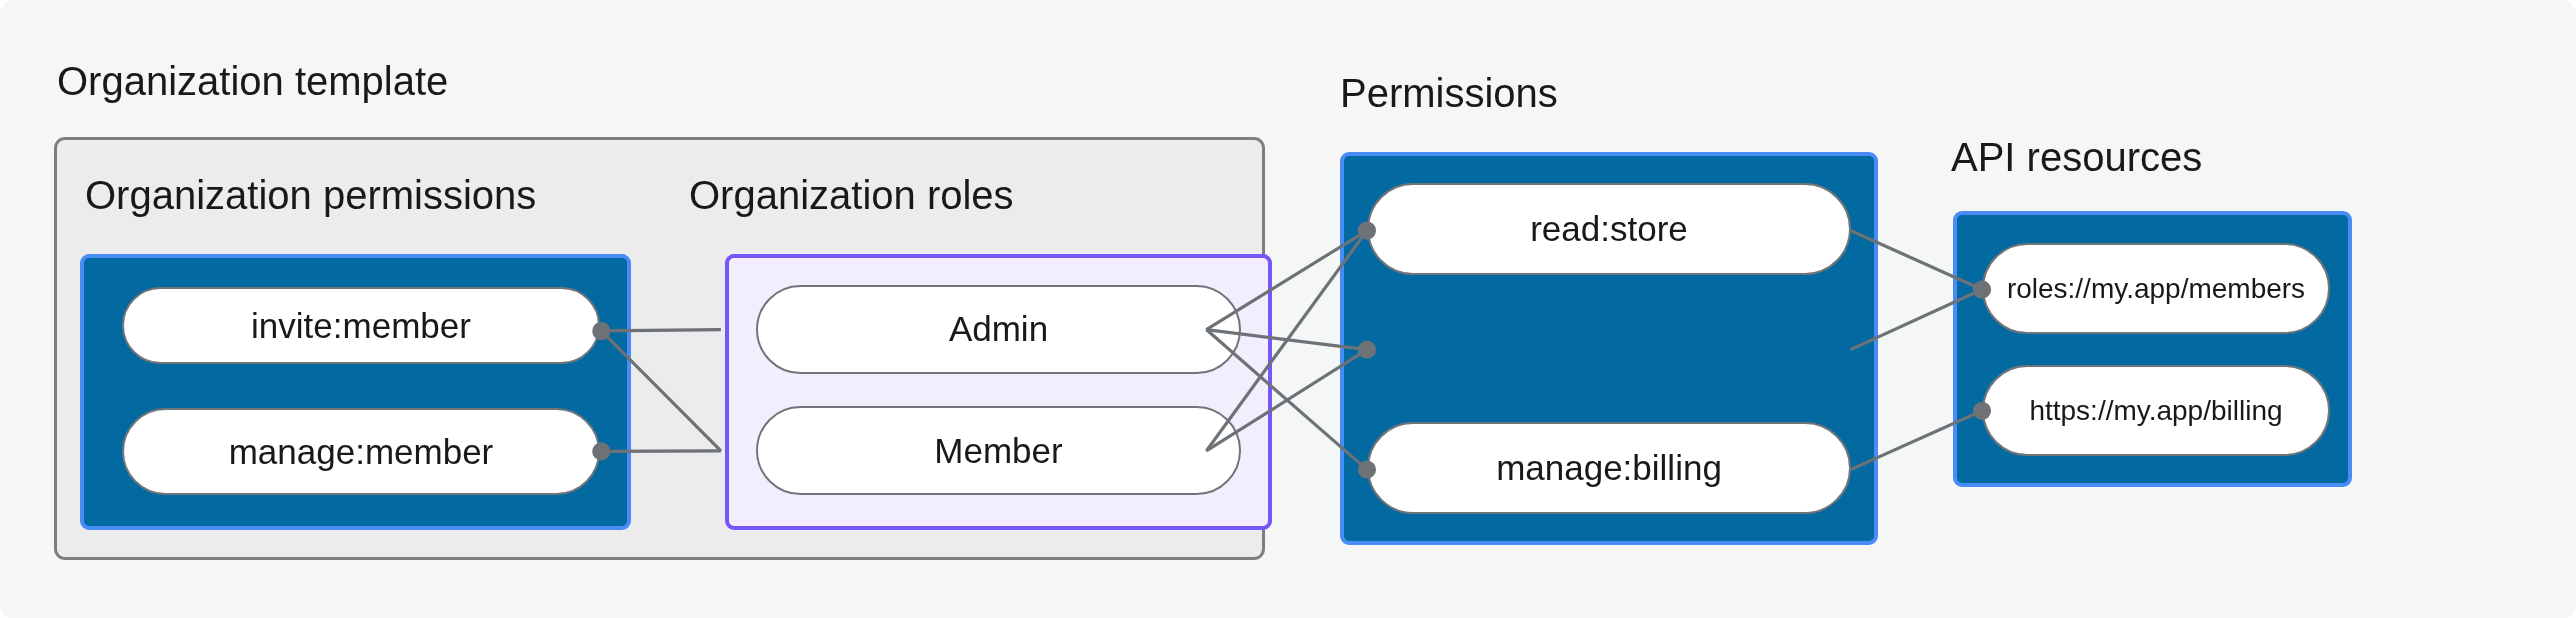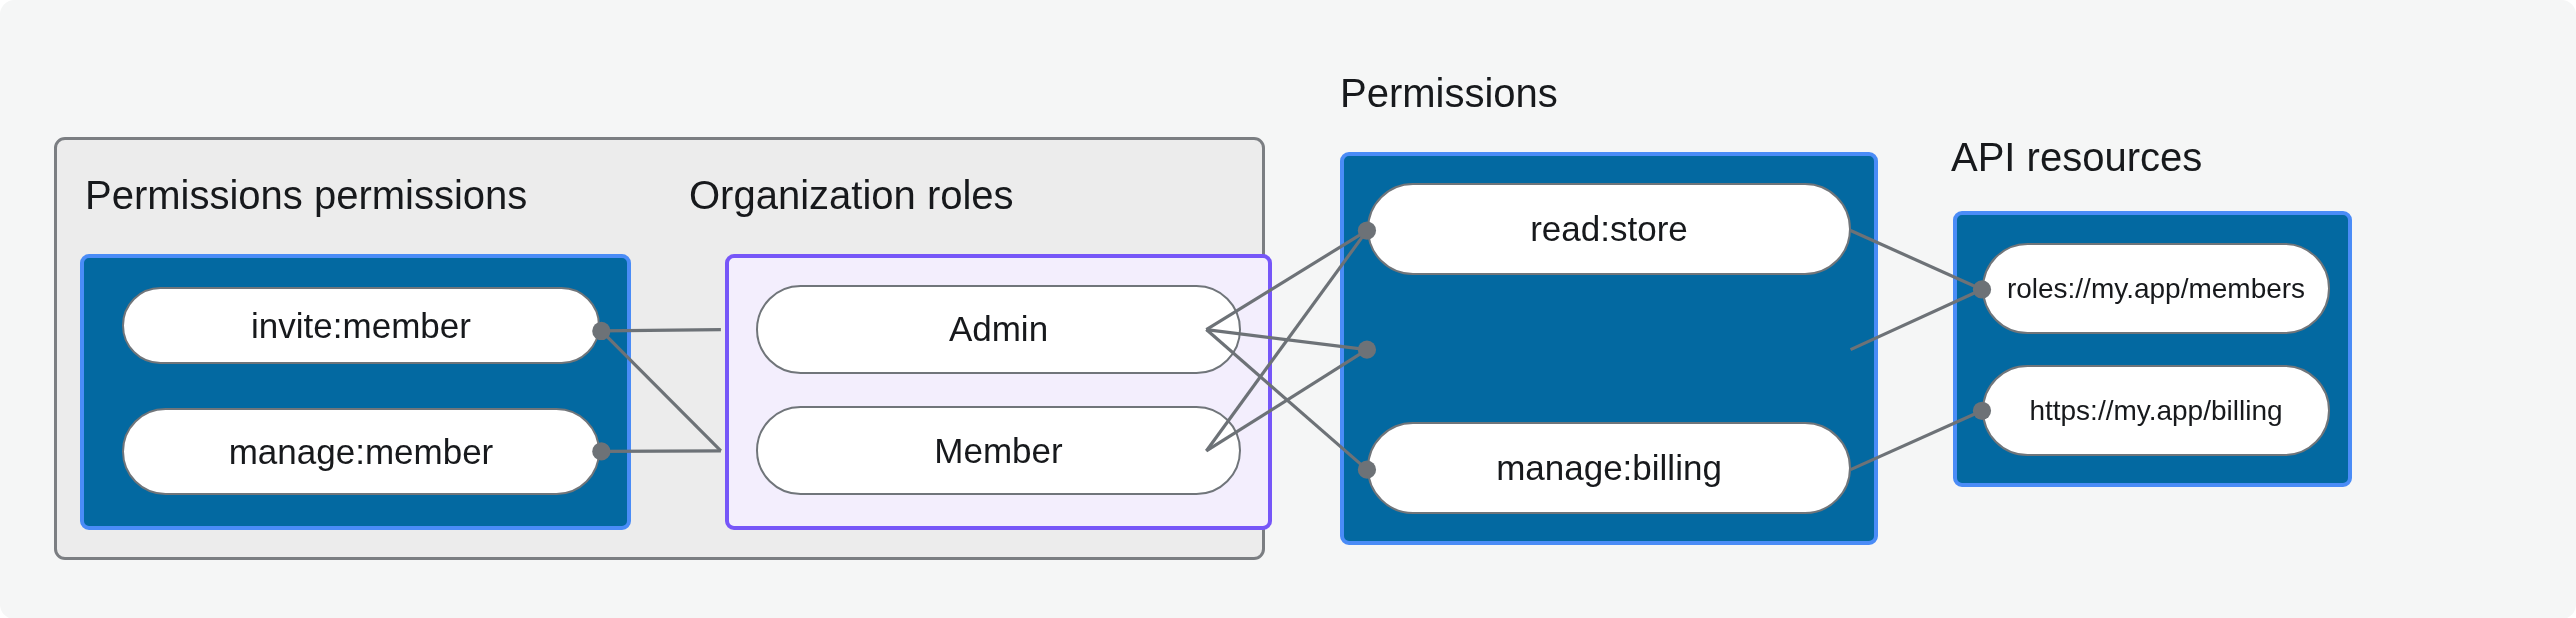--- a/index.html
+++ b/index.html
@@ -58,24 +58,25 @@
     pointer-events:none;z-index:5;
   }
   #wires line{stroke:#6d7277;stroke-width:3.5px;}
   #wires circle{fill:#6d7277;}
 </style>
 </head>
 <body>
 
 <div class="canvas">
 
+  <div class="heading" style="left:57px;top:58px;">Organization template</div>
 
   <div class="group-box template-box">
 
-    <div class="heading" style="left:28px;top:32px;">Permissions permissions</div>
+    <div class="heading" style="left:28px;top:32px;">Organization permissions</div>
 
     <div class="heading" style="left:632px;top:32px;">Organization roles</div>
   </div>
 
   <div class="group-box blue-box org-permissions-box">
     <div class="pill" style="left:38px;top:29px;width:478px;height:77px;">invite:member</div>
     <div class="pill" style="left:38px;top:150px;width:478px;height:87px;">manage:member</div>
   </div>
 
   <div class="group-box purple-box org-roles-box">

